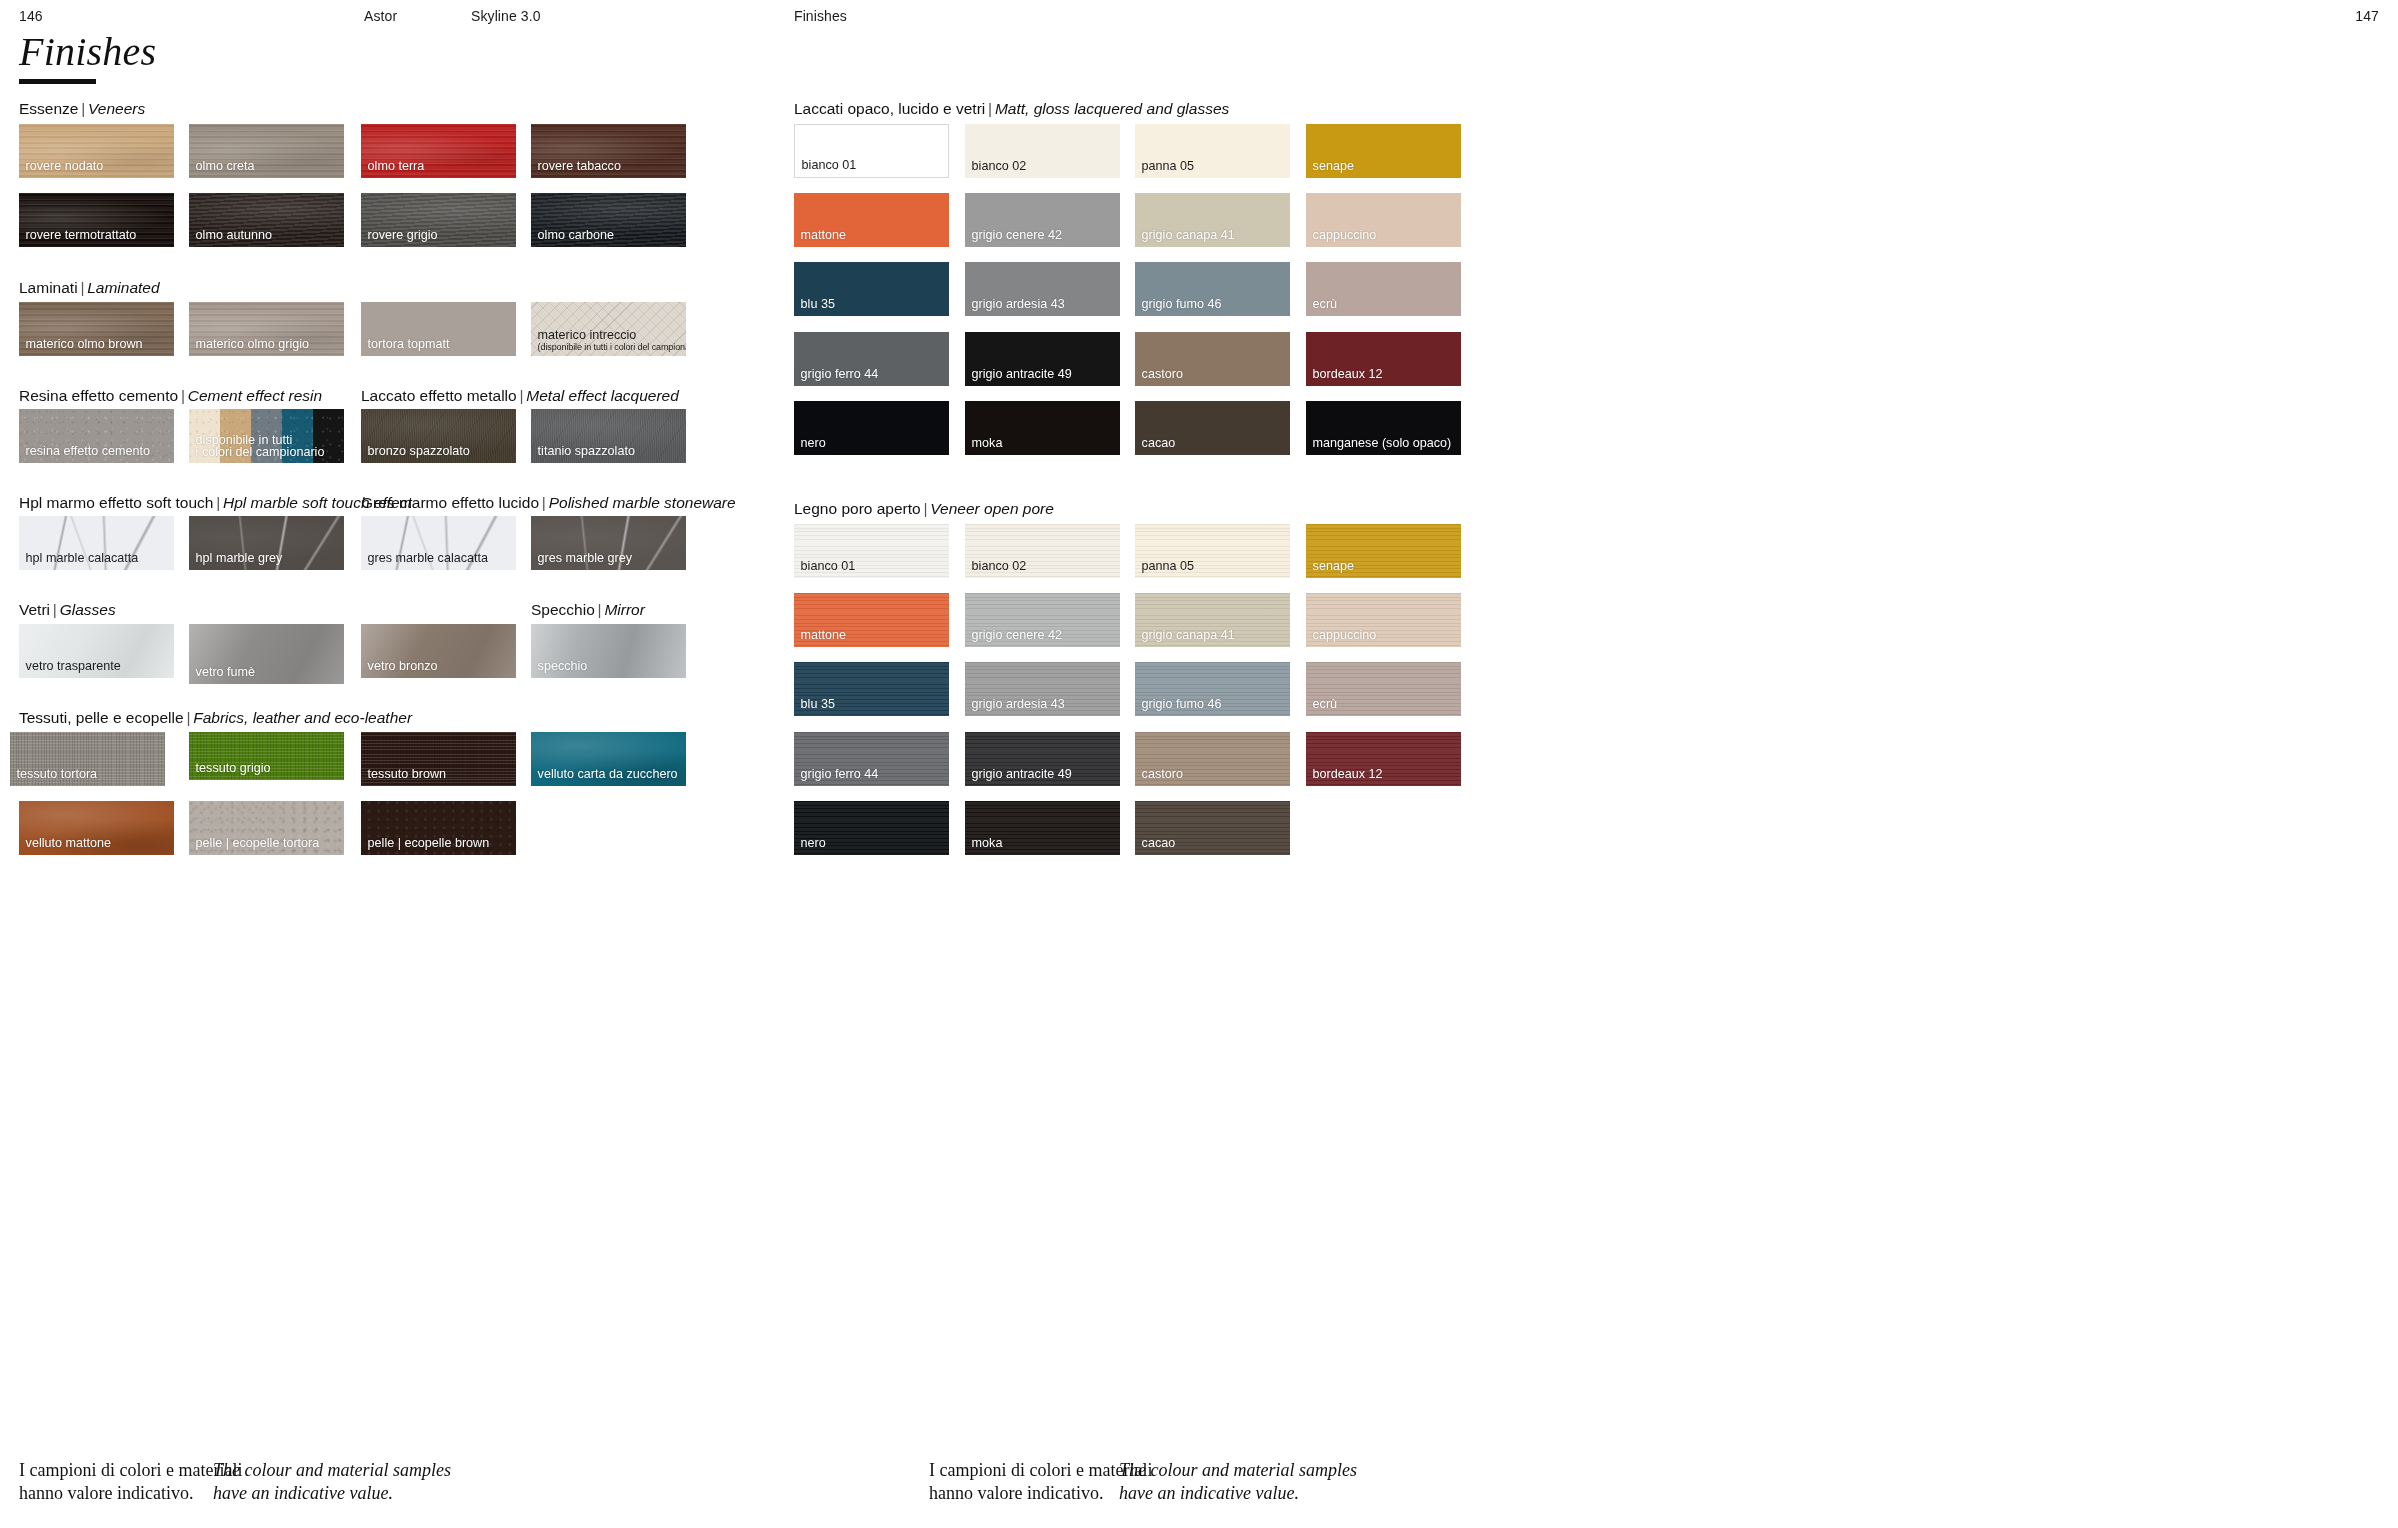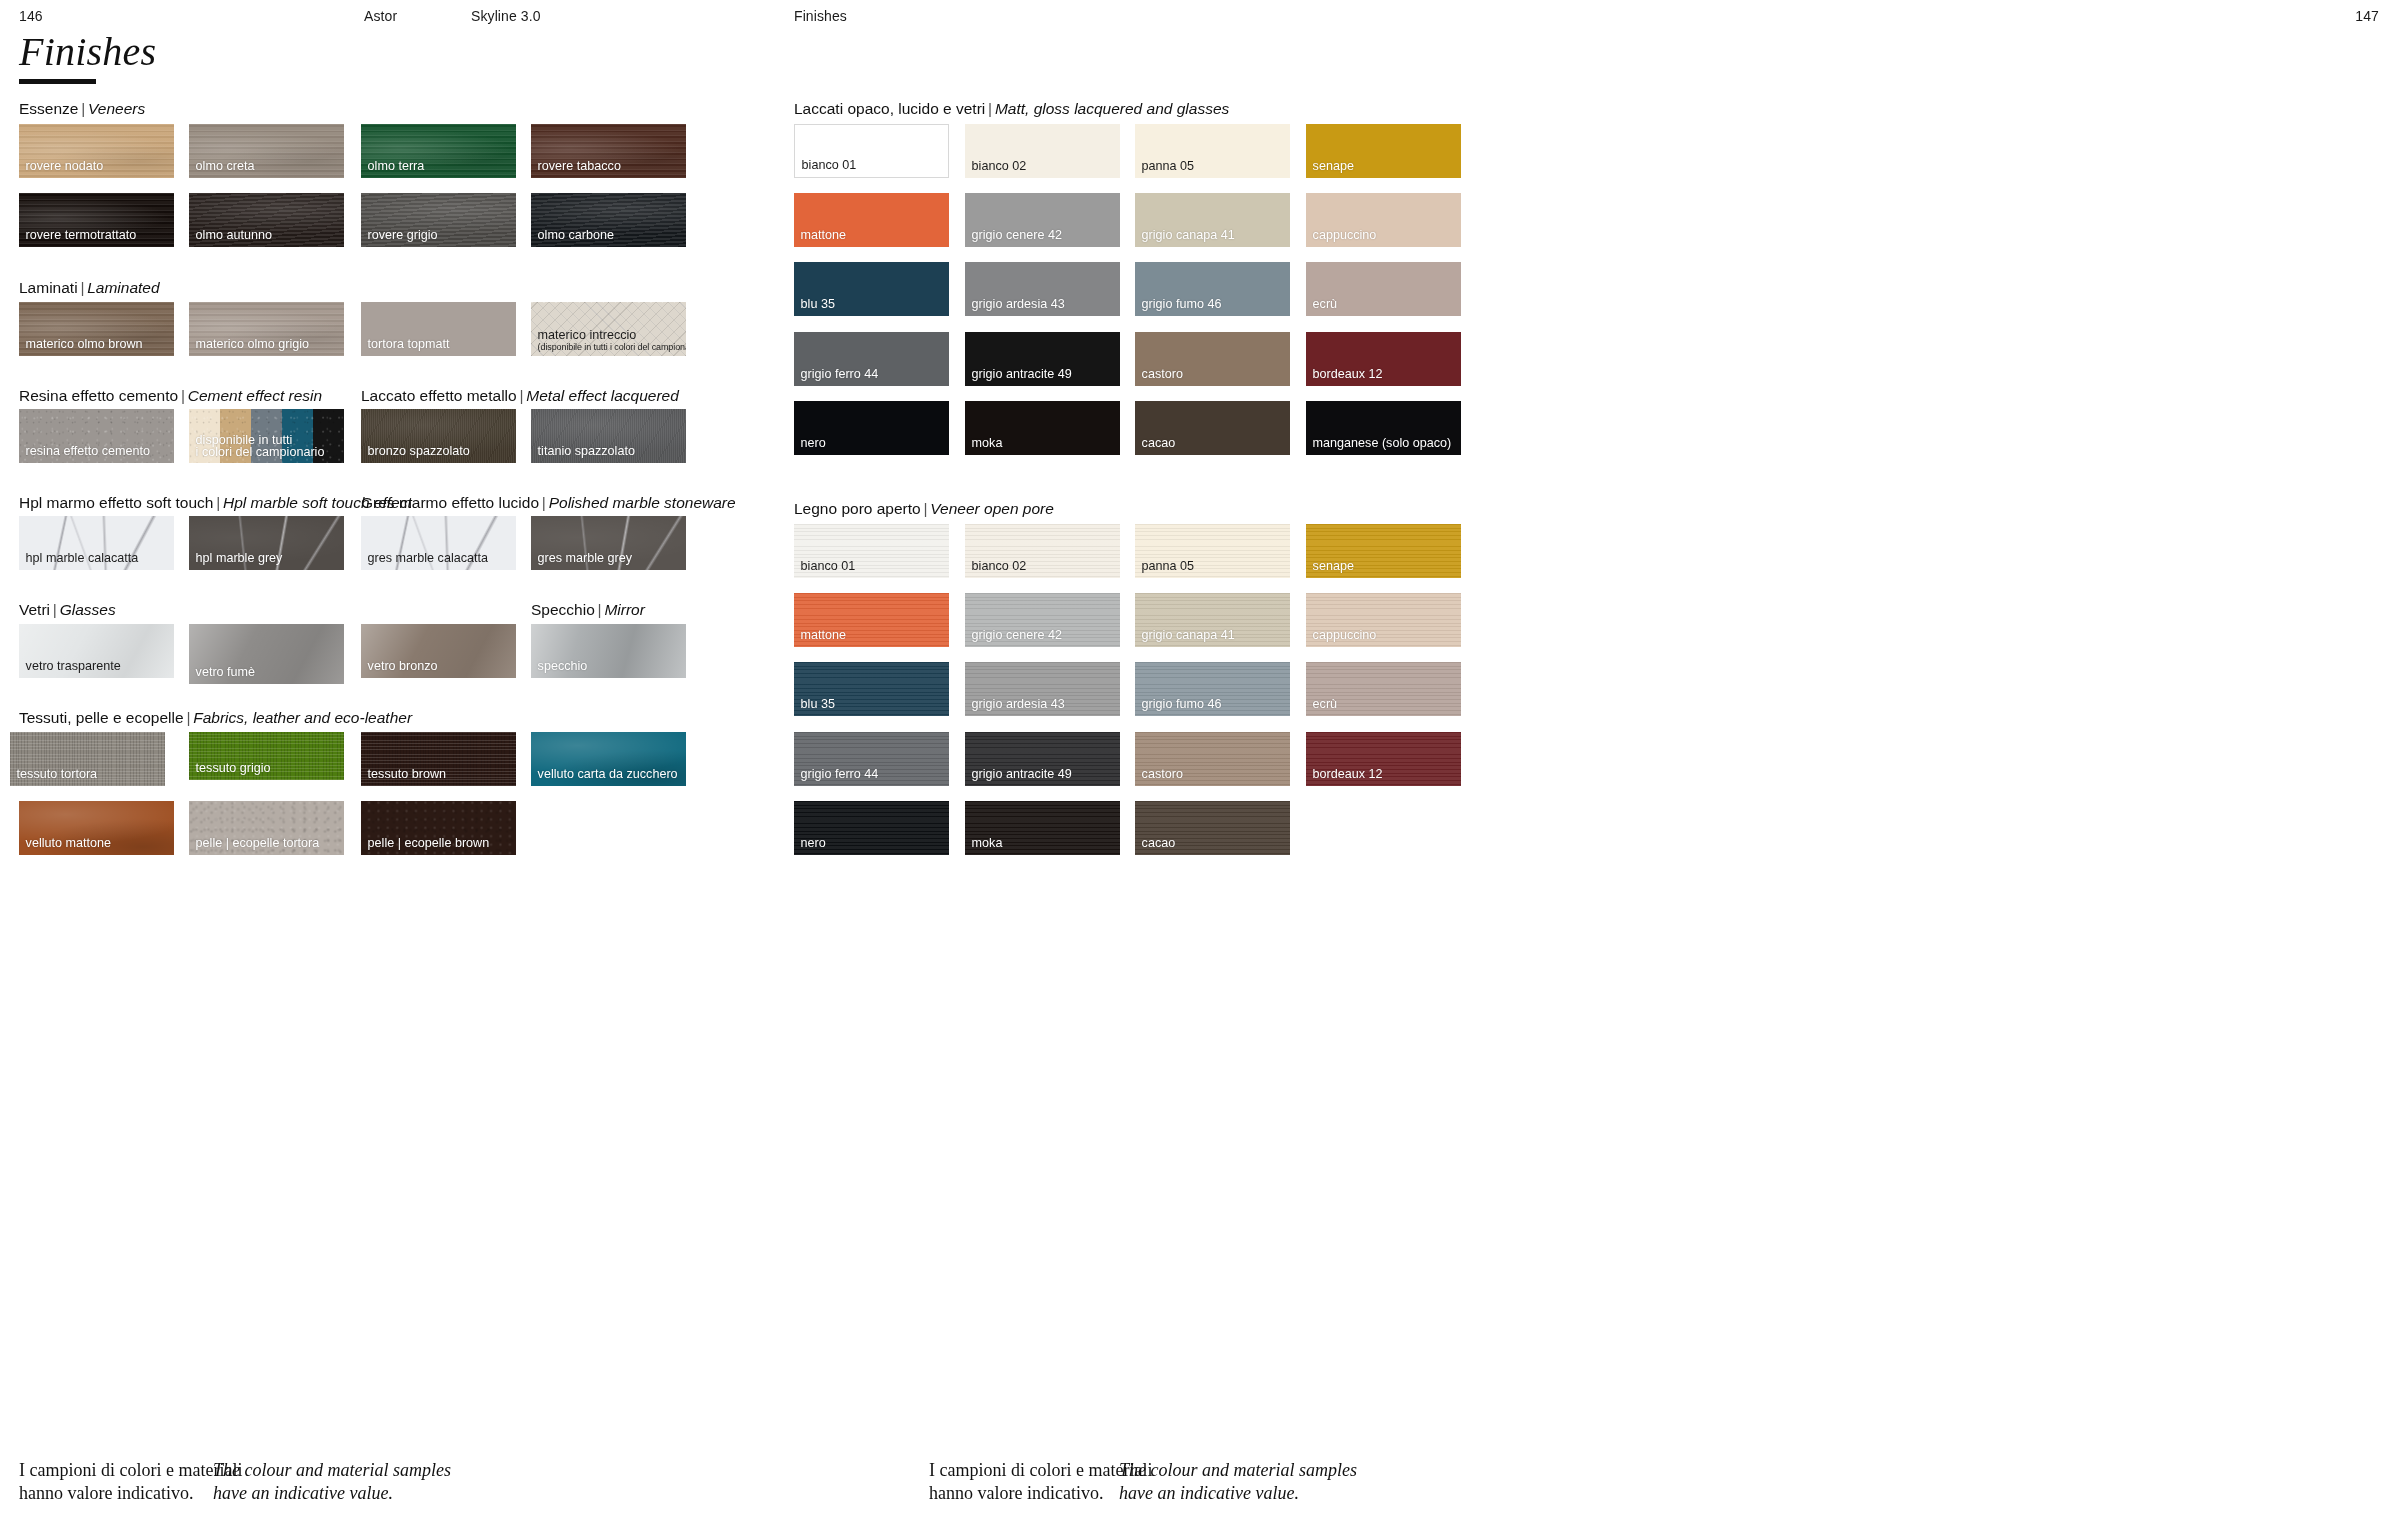--- a/index.html
+++ b/index.html
@@ -201,21 +201,21 @@
     <div class="title-rule"></div>
 
     <div id="left-content">
         <div class="grp-head" style="left: 19px; top: 100px;"><span>Essenze</span><span class="sep">|</span><span class="en">Veneers</span></div>
         <div class="sw tex-wood" style="left: 19px; top: 124px; width: 155px; height: 54px; background: rgb(201, 165, 121);">
           <div class="lbl">rovere nodato</div>
         </div>
         <div class="sw tex-wood" style="left: 189px; top: 124px; width: 155px; height: 54px; background: rgb(148, 136, 124);">
           <div class="lbl">olmo creta</div>
         </div>
-        <div class="sw tex-wood" style="left: 361px; top: 124px; width: 155px; height: 54px; background: #14532d;">
+        <div class="sw tex-wood" style="left: 361px; top: 124px; width: 155px; height: 54px; background: #b91c1c;">
           <div class="lbl">olmo terra</div>
         </div>
         <div class="sw tex-wood" style="left: 531px; top: 124px; width: 155px; height: 54px; background: rgb(77, 42, 31);">
           <div class="lbl">rovere tabacco</div>
         </div>
         <div class="sw tex-wood" style="left: 19px; top: 193px; width: 155px; height: 54px; background: rgb(20, 13, 10);">
           <div class="lbl">rovere termotrattato</div>
         </div>
         <div class="sw tex-wood2" style="left: 189px; top: 193px; width: 155px; height: 54px; background: rgb(35, 27, 24);">
           <div class="lbl">olmo autunno</div>

